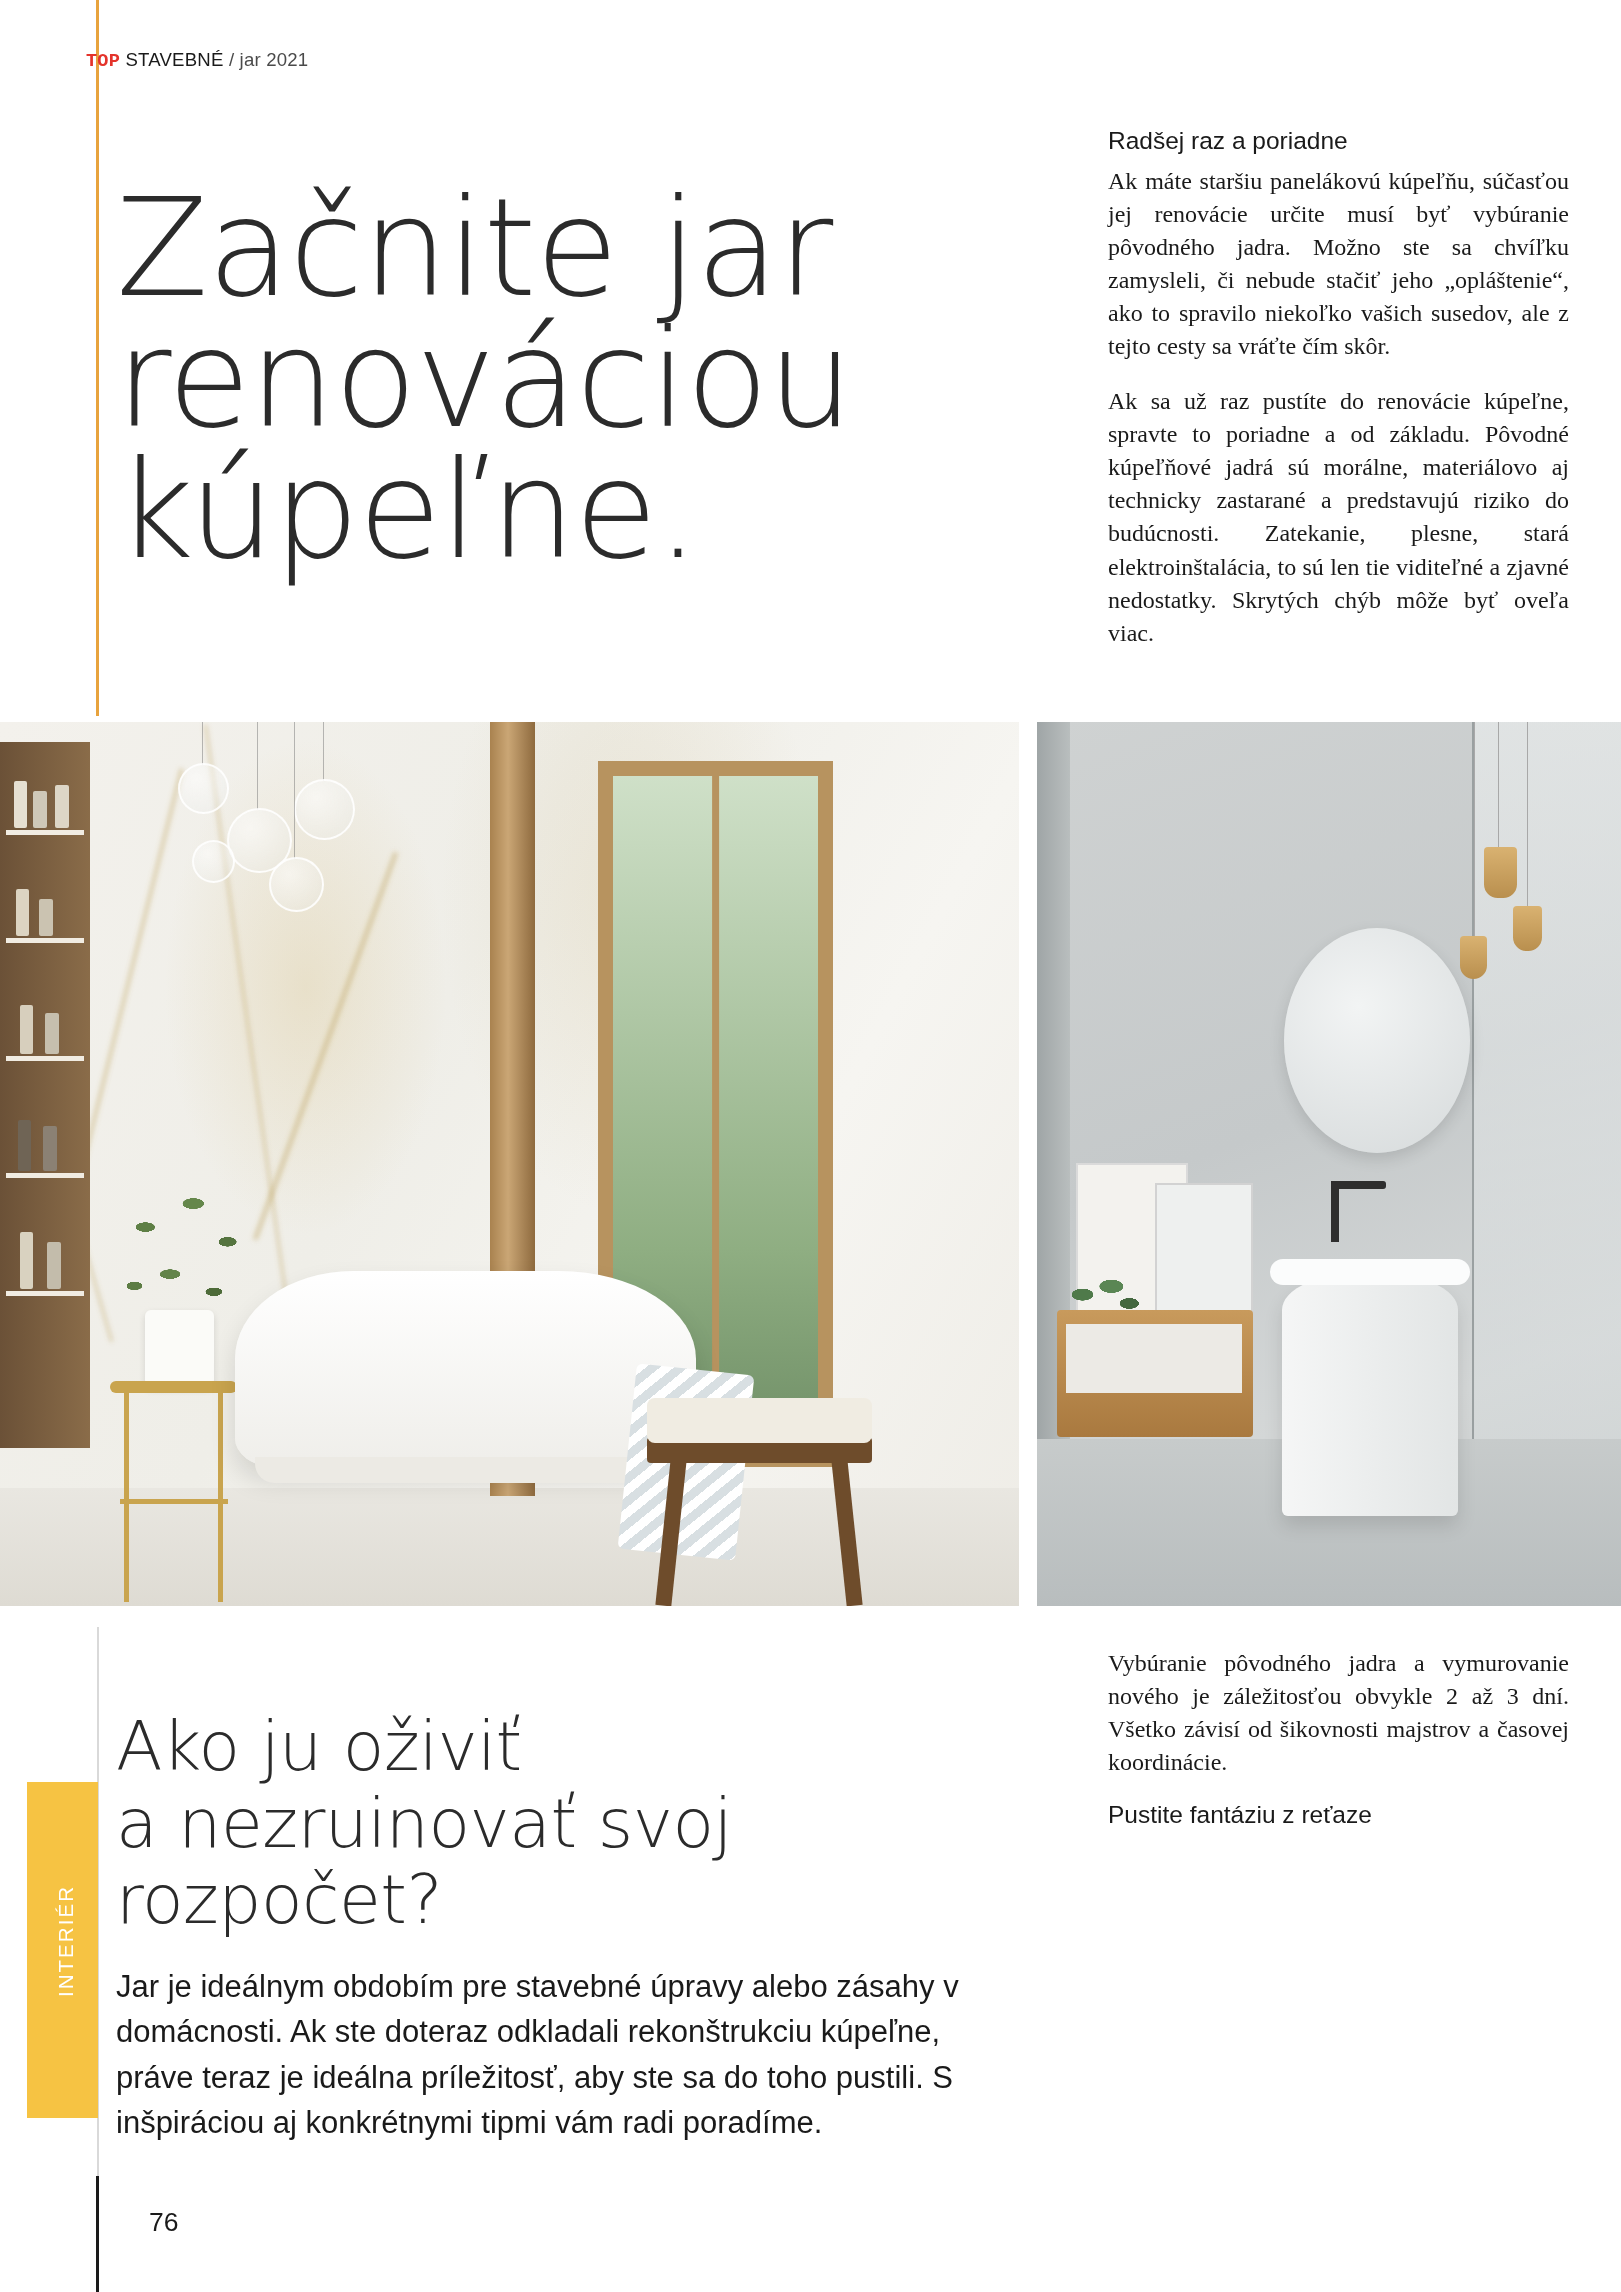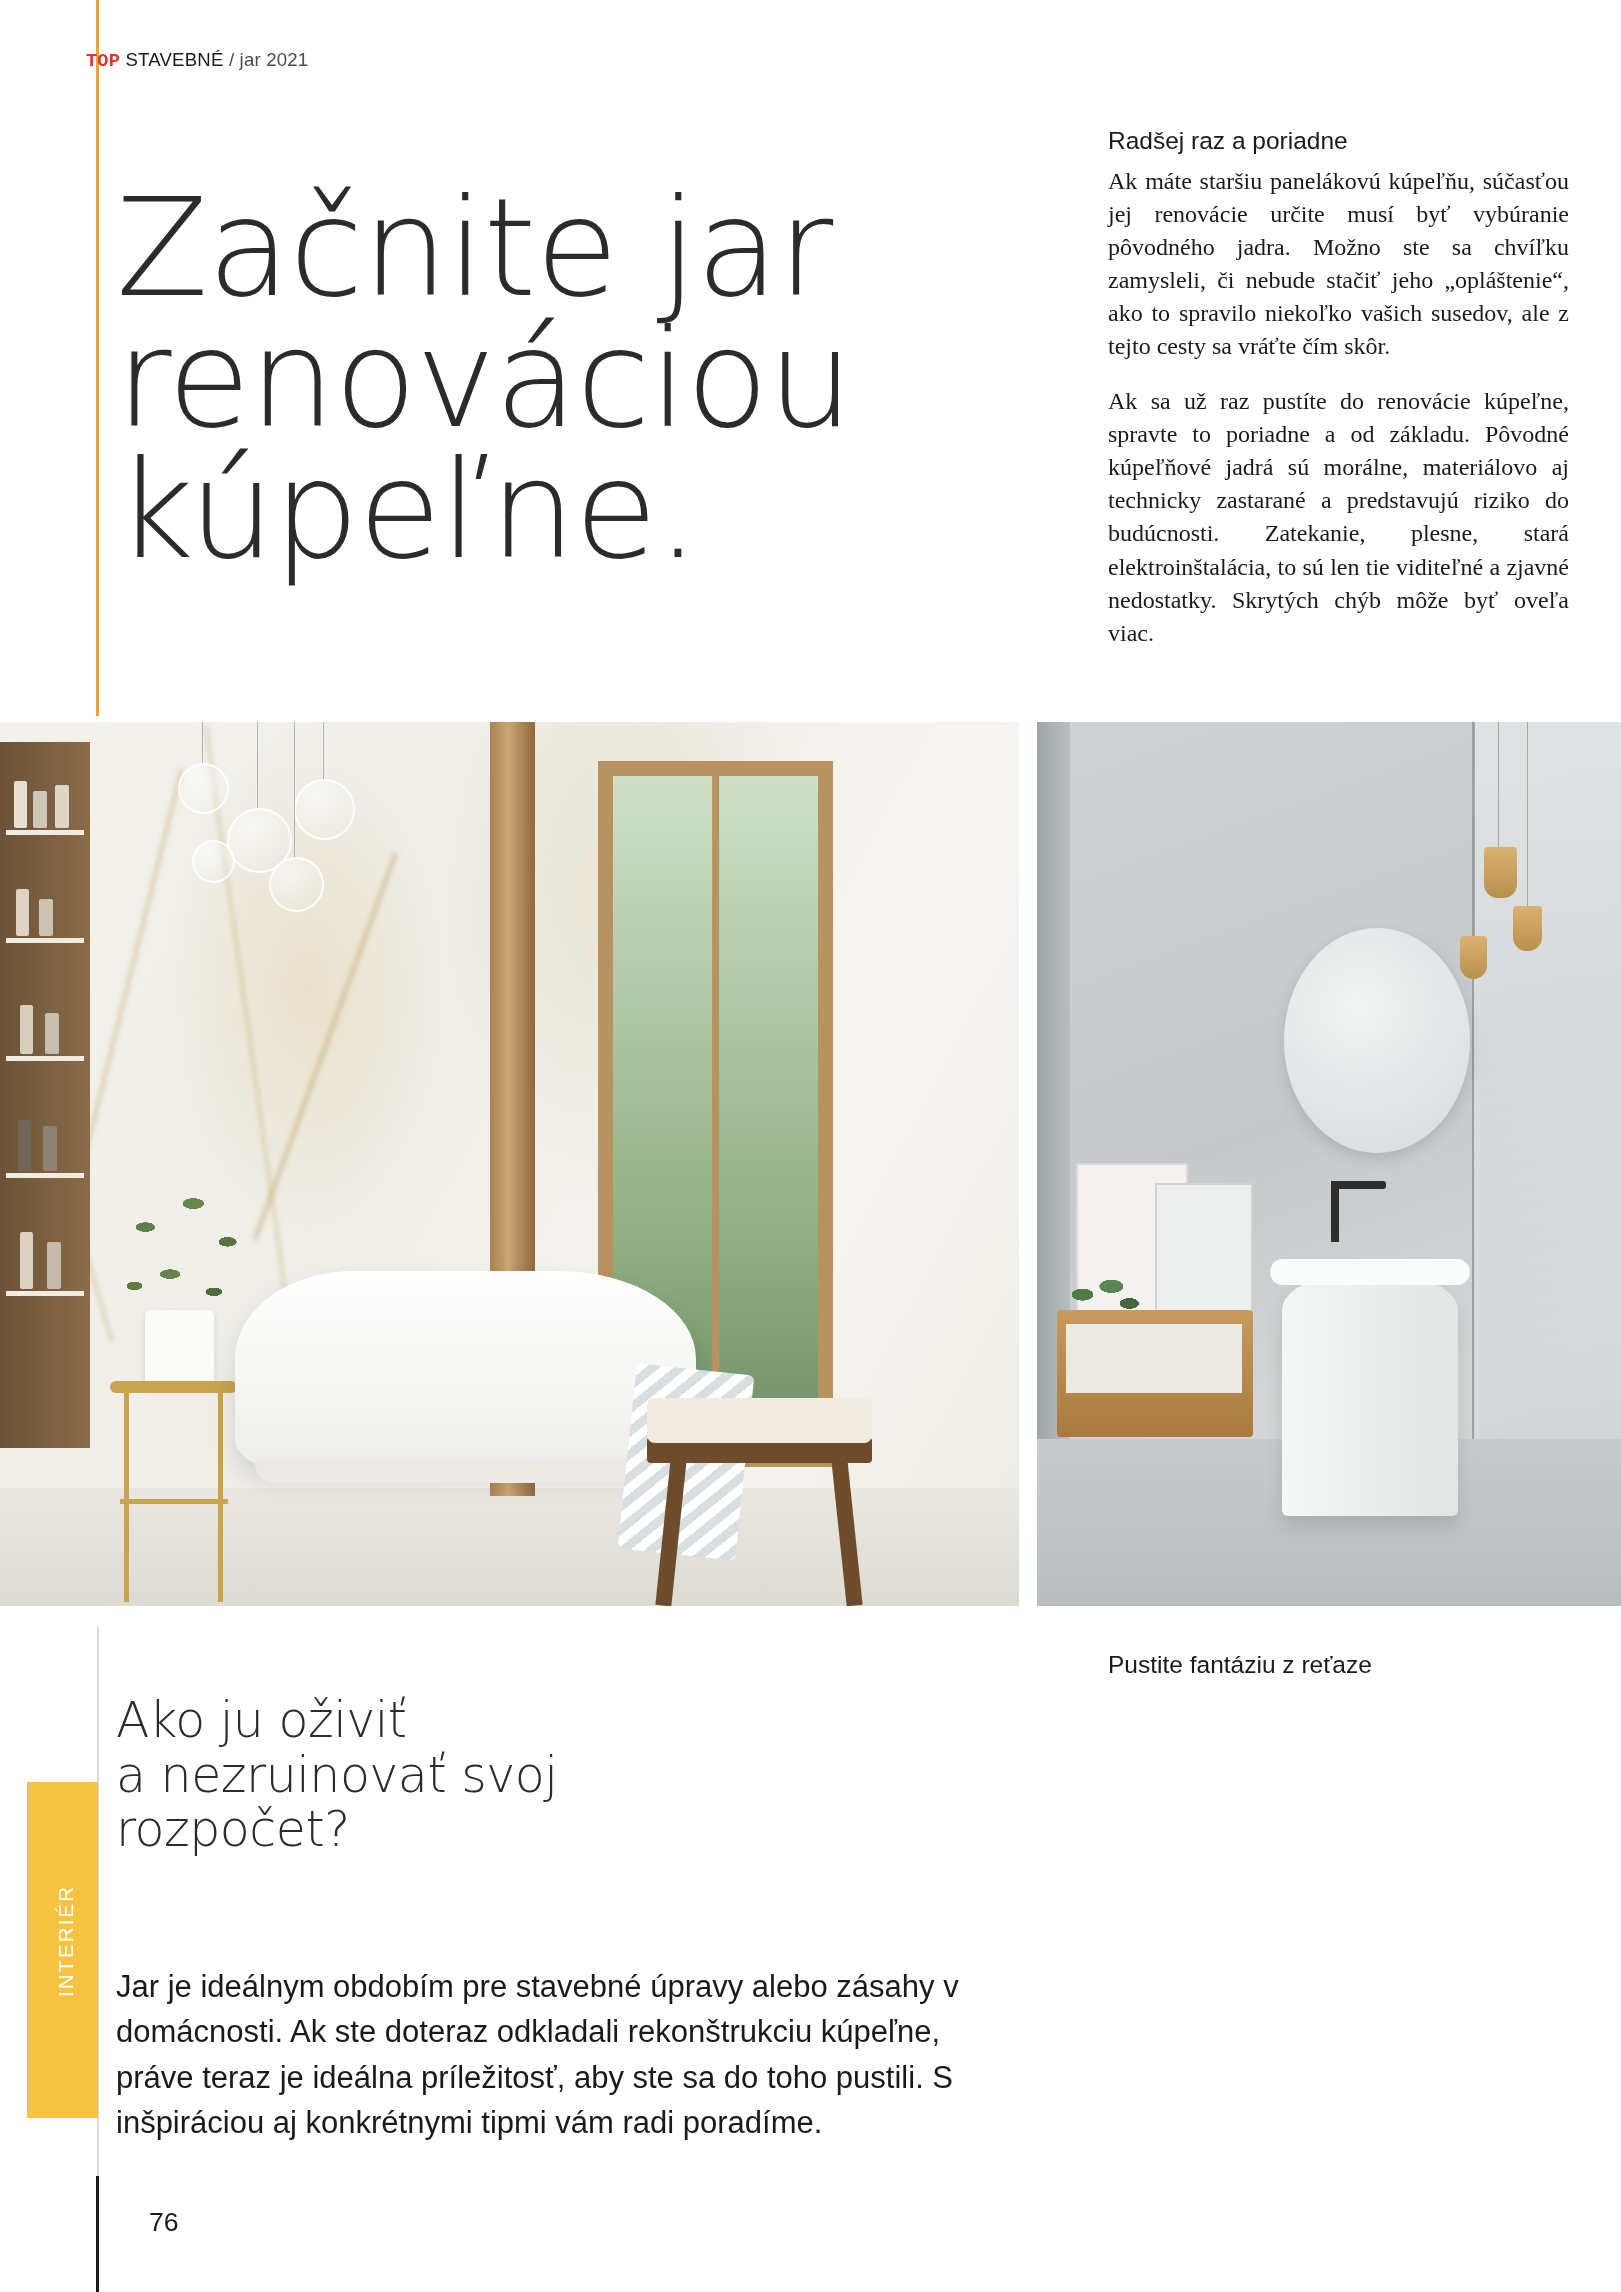--- a/index.html
+++ b/index.html
@@ -148,21 +148,21 @@
                radial-gradient(ellipse 19.6px 10.8px at 62% 26%,#5a8654 60%,transparent 62%),
                radial-gradient(ellipse 15.7px 8.8px at 85% 55%,#44683f 60%,transparent 62%);}
   .pend{position:absolute;background:linear-gradient(180deg,#d9b271,#b98f4e);border-radius:3.9px 3.9px 13.7px 13.7px;}
   .pendcord{position:absolute;width:1px;background:#a8a8a8;top:0;}
   .glasswall{position:absolute;right:0;top:0;width:147px;height:100%;background:linear-gradient(180deg,rgba(235,238,238,.65),rgba(206,211,212,.55));border-left:2.9px solid #9aa0a1;}
 
   
   .subhead{
     position:absolute;left:116px;top:1653px;width:863px;
     font-family:"DejaVu Sans", sans-serif;
-    font-weight:300;font-size:49px;line-height:1.12;color:#2b2b2b;
+    font-weight:300;font-size:68px;line-height:1.12;color:#2b2b2b;
     white-space:pre-line;letter-spacing:-0.5px;
   }
   .lead{
     position:absolute;left:116px;top:1933px;width:868px;
     font-family:"Liberation Sans", sans-serif;
     font-size:31px;line-height:1.46;color:#1a1a1a;text-align:left;
   }
   .r-bottom{top:1647px;}
   .kicker2{font-size:24.5px;color:#1a1a1a;margin:3.9px 0 7.8px 0;}
 
@@ -292,17 +292,18 @@
 <div class="sidetab">
   <span>INTERIÉR</span>
 </div>
 
 <h2 class="subhead">Ako ju oživiť
 a nezruinovať svoj
 rozpočet?</h2>
 <p class="lead">Jar je ideálnym obdobím pre stavebné úpravy alebo zásahy v domácnosti. Ak ste doteraz odkladali rekonštrukciu kúpeľne, práve teraz je ideálna príležitosť, aby ste sa do toho pustili. S inšpiráciou aj konkrétnymi tipmi vám radi poradíme.</p>
 
 <div class="col-right r-bottom">
+  <p class="serif-p">Vybúranie pôvodného jadra a vymurovanie nového je záležitosťou obvykle 2 až 3 dní. Všetko závisí od šikovnosti majstrov a časovej koordinácie.</p>
   <div class="kicker2">Pustite fantáziu z reťaze</div>
 </div>
 
 <div class="pageno">76</div>
 
 
 </body></html>

